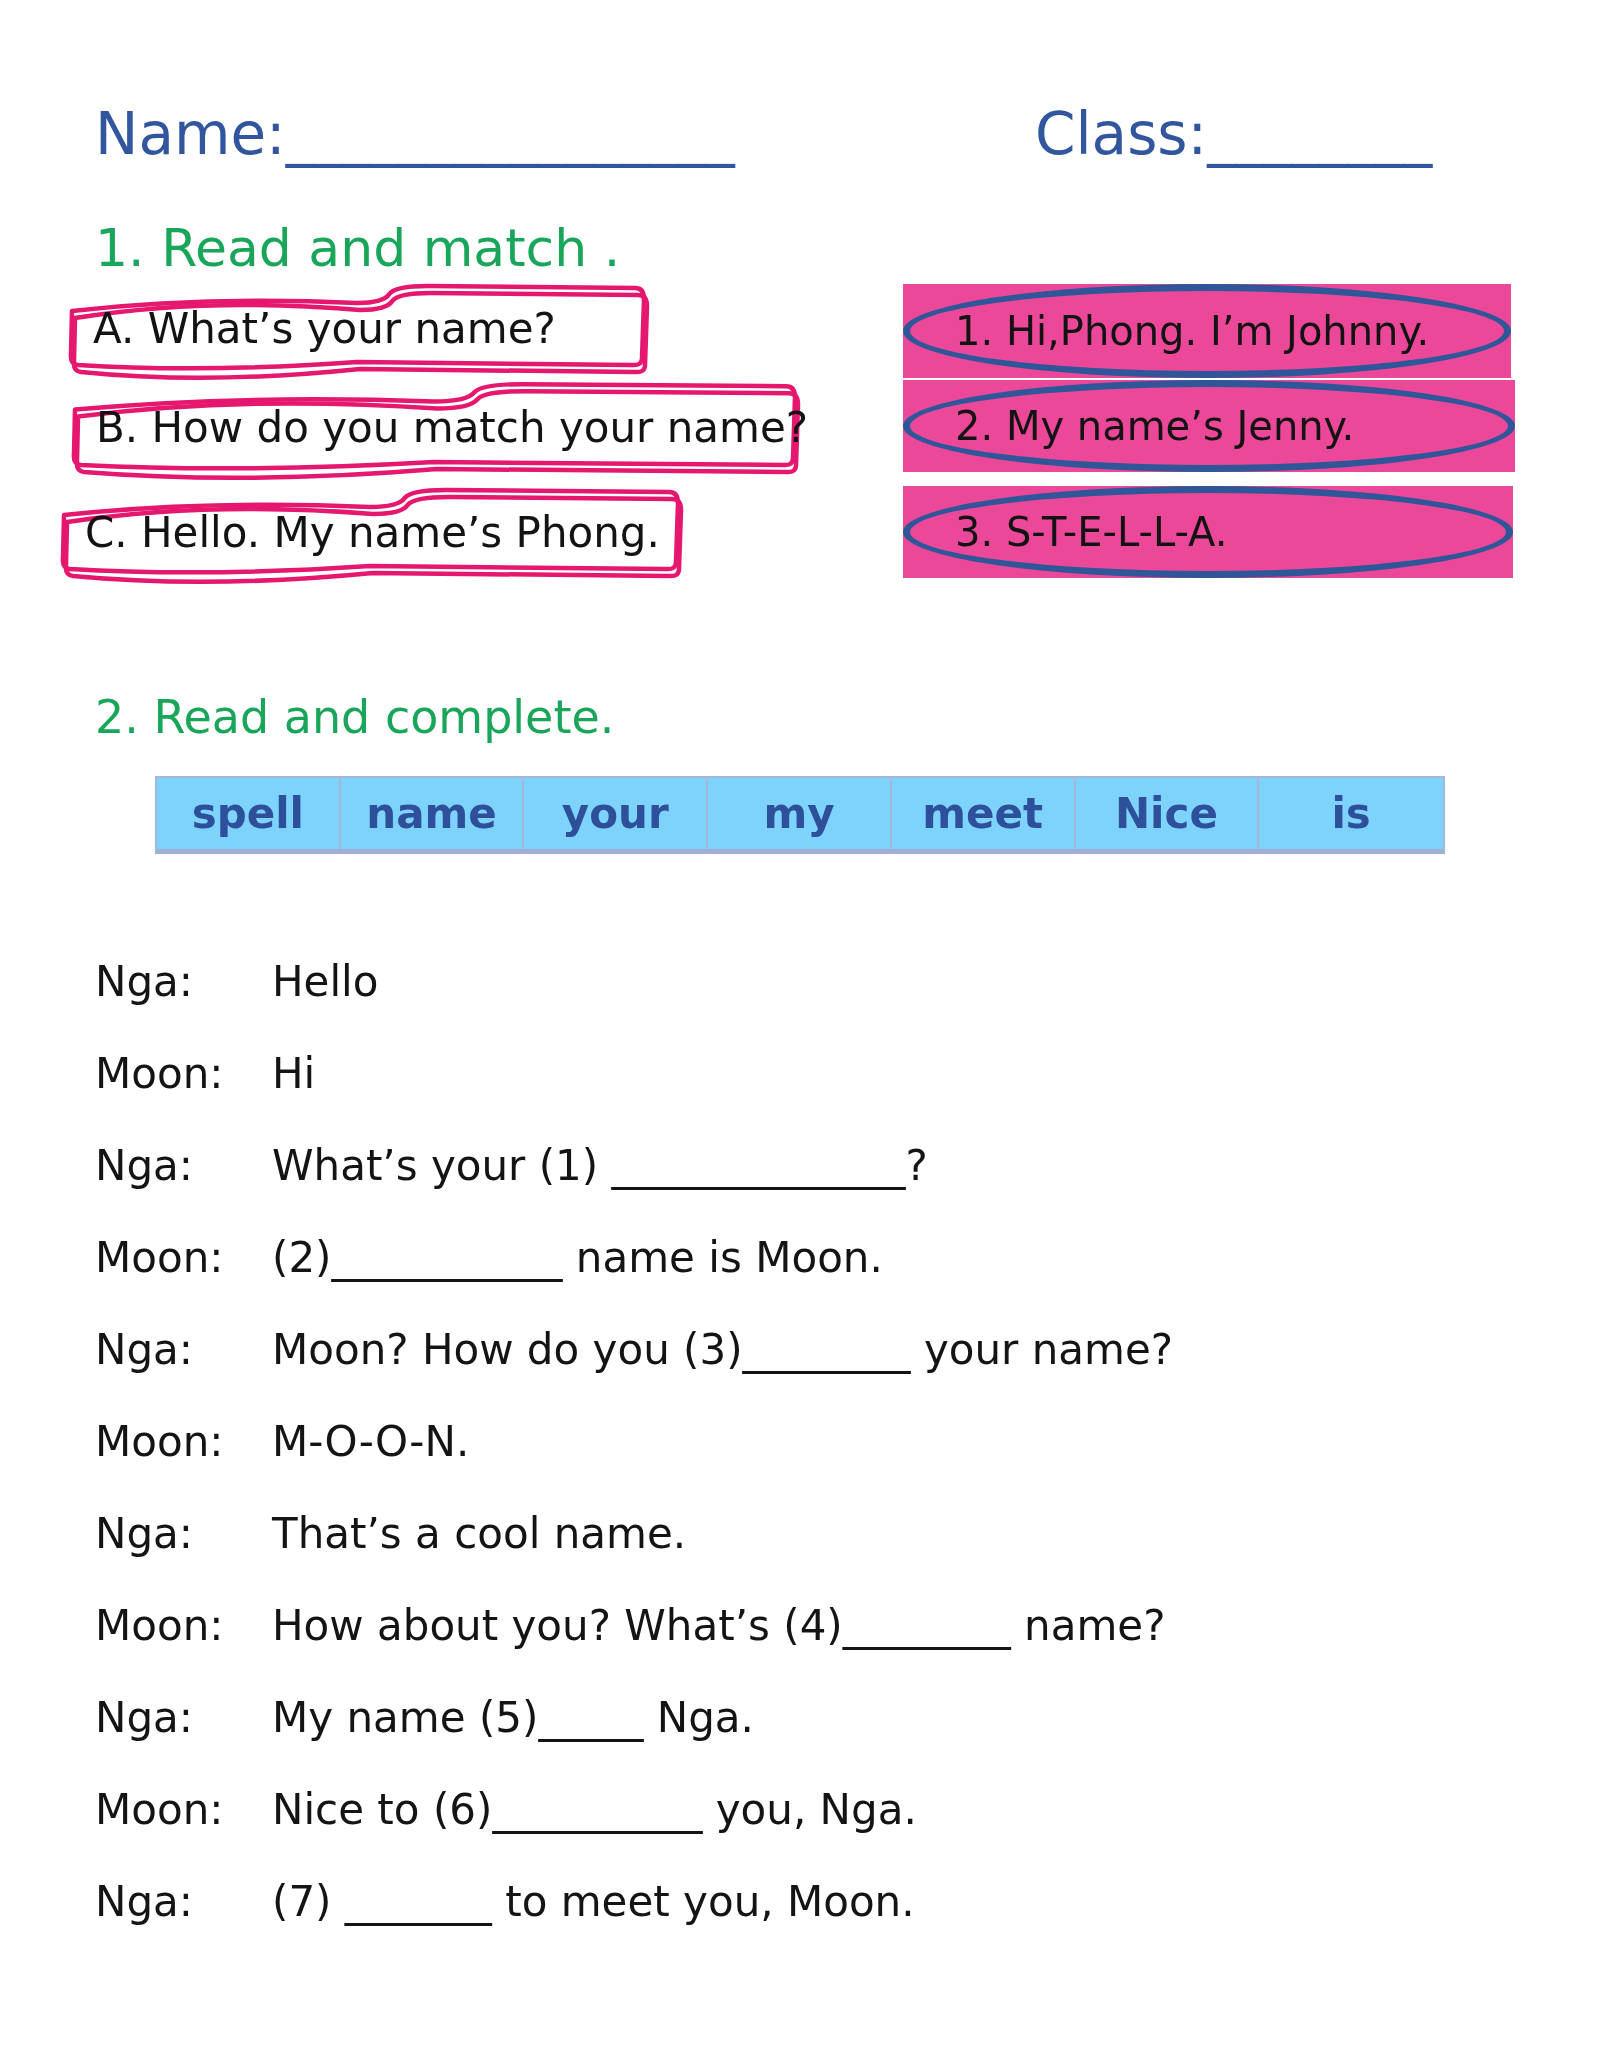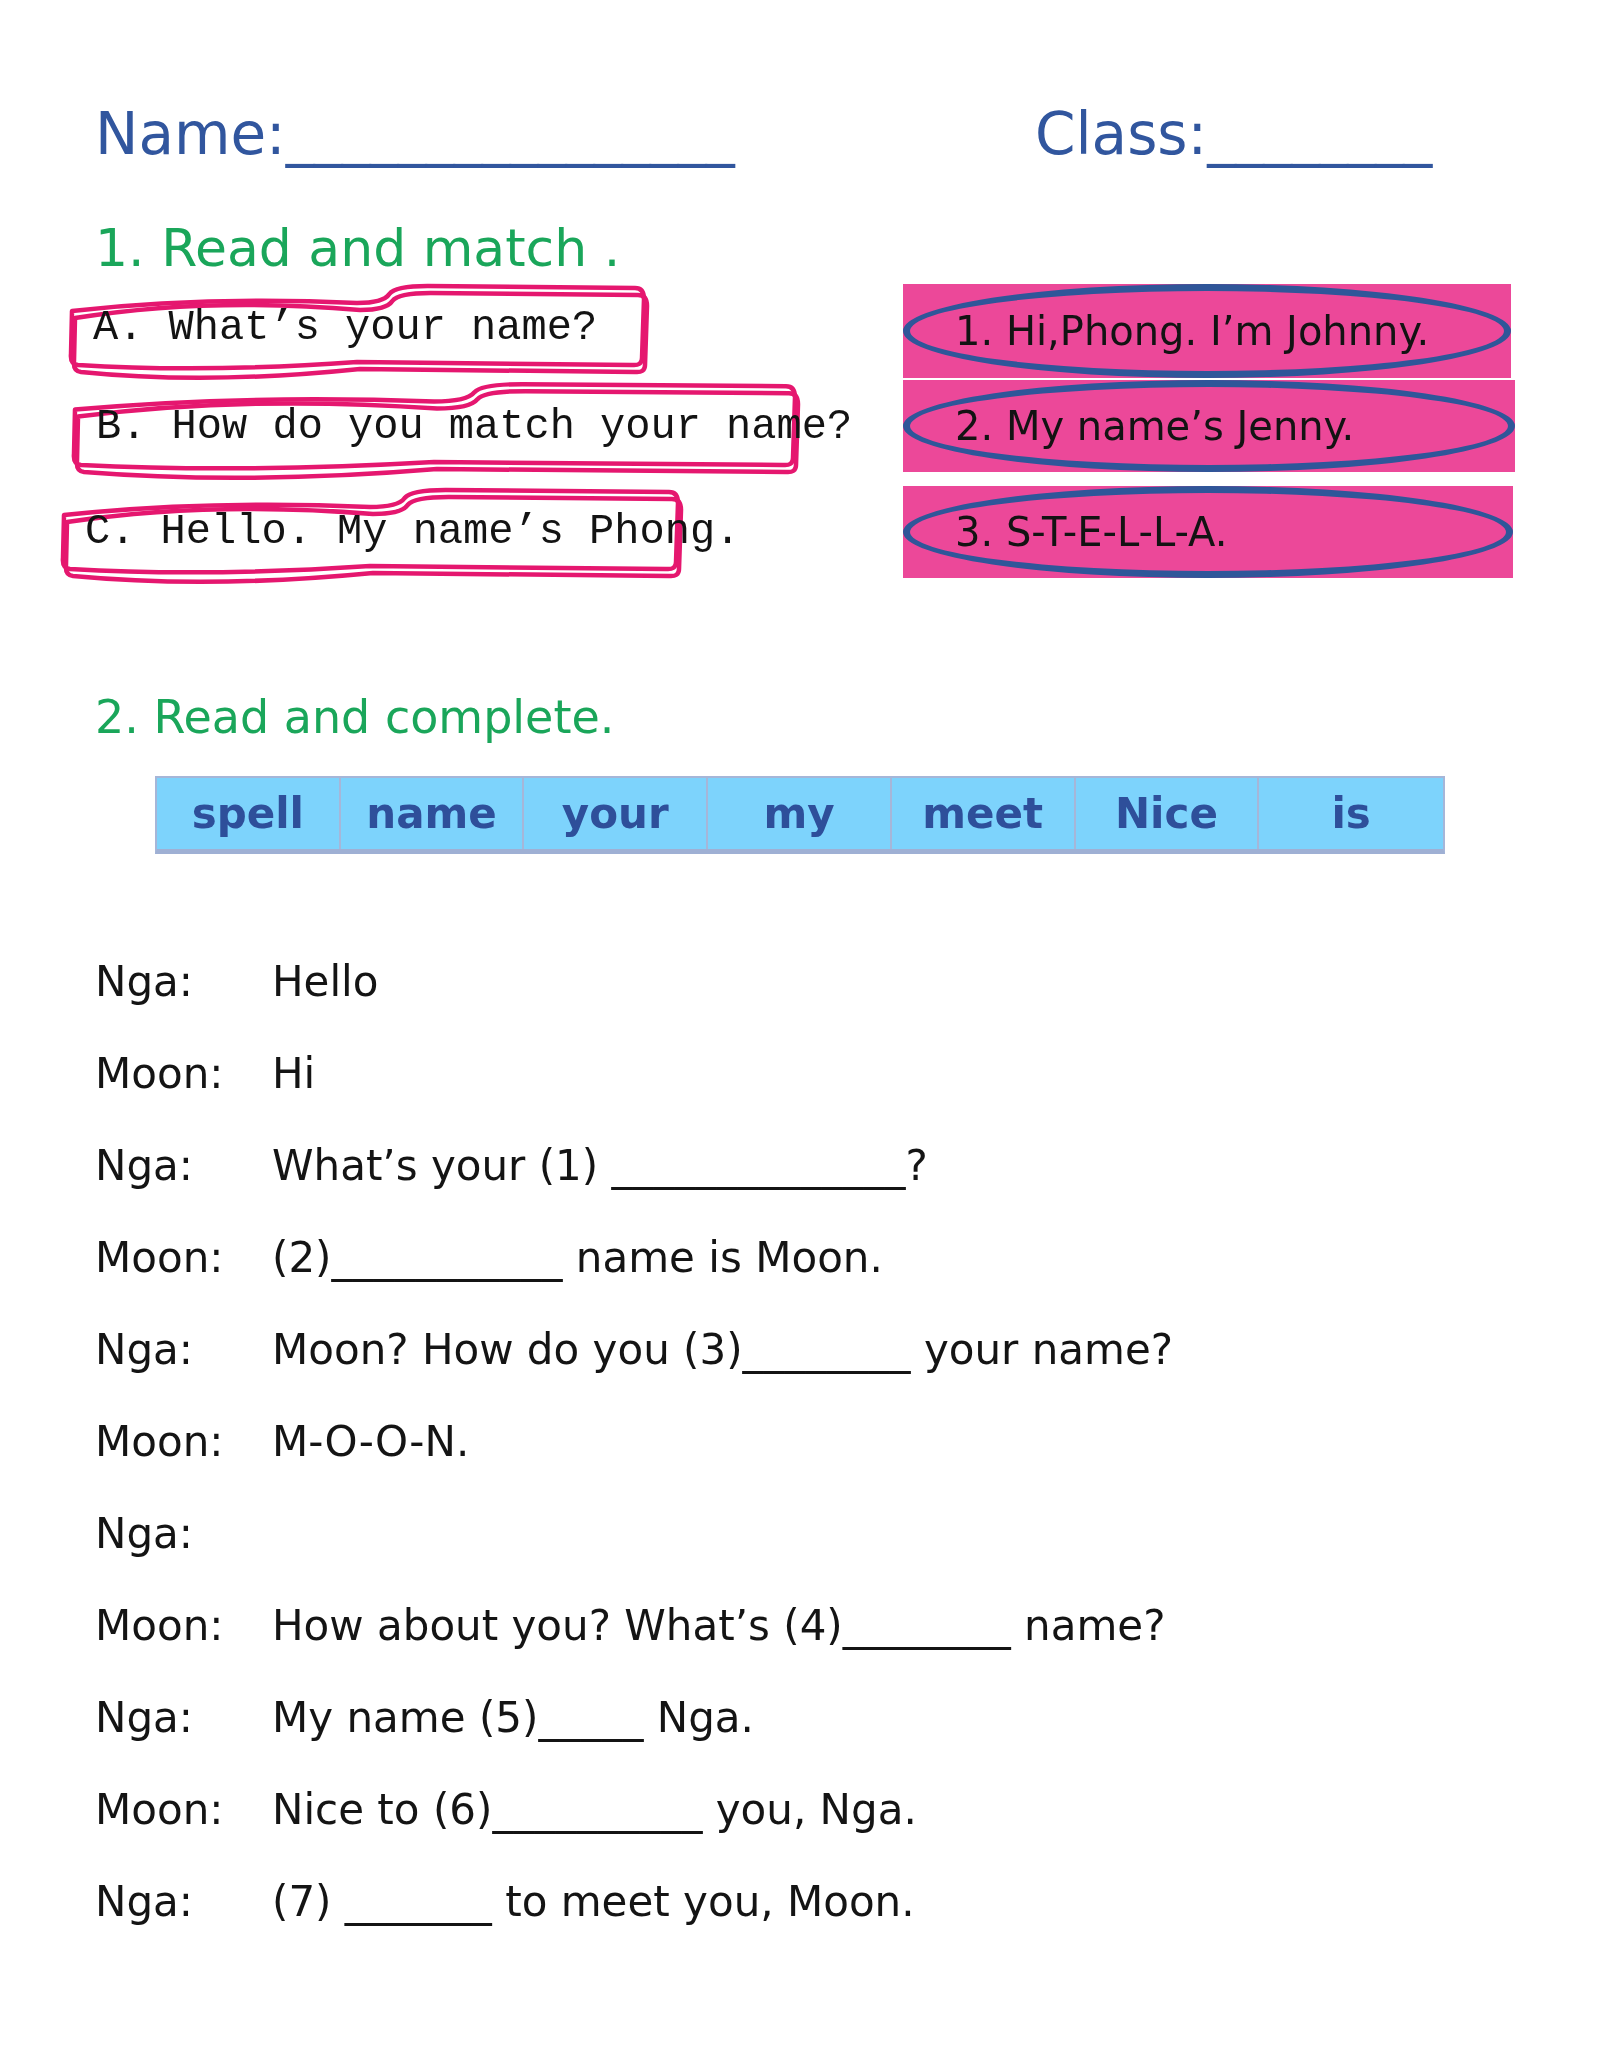--- a/index.html
+++ b/index.html
@@ -10,21 +10,21 @@
   
   .header-row{position:absolute;left:95px;top:100px;width:1460px;height:80px;
     font-size:58px;color:#31569e;white-space:nowrap;}
   .class-block{position:absolute;left:940px;top:0;}
   .blank{letter-spacing:-1px;}
   
   .sec-title{position:absolute;left:95px;color:#1aa65a;white-space:nowrap;}
   #title1{top:218px;font-size:52px;}
   #title2{top:690px;font-size:46px;}
   
-  .match-box{position:absolute;font-family:Liberation Mono, monospace;}
+  .match-box{position:absolute;}
   .match-box svg{position:absolute;left:0;top:0;overflow:visible;}
   .match-text{position:absolute;left:30px;top:0;height:100%;display:flex;align-items:center;
     font-size:42px;color:#131313;white-space:nowrap;}
   .oval{position:absolute;background:#ec4899;}
   .oval-shape{position:absolute;left:0;top:0;width:100%;height:100%;
     border:7px solid #2f5699;border-radius:50%;box-sizing:border-box;}
   .oval-text{position:absolute;left:52px;top:0;height:100%;display:flex;align-items:center;
     font-size:40px;color:#131313;white-space:nowrap;}
   #boxA{left:63px;top:278px;width:588px;height:100px;}
   #boxB{left:66px;top:376px;width:736px;height:102px;}
@@ -126,20 +126,21 @@
     <div class="dlg-row">
       <div class="dlg-speaker">Nga:</div>
       <div class="dlg-line">Moon? How do you (3)________ your name?</div>
     </div>
     <div class="dlg-row">
       <div class="dlg-speaker">Moon:</div>
       <div class="dlg-line">M-O-O-N.</div>
     </div>
     <div class="dlg-row">
       <div class="dlg-speaker">Nga:</div>
+      <div class="dlg-line">That’s a cool name.</div>
     </div>
     <div class="dlg-row">
       <div class="dlg-speaker">Moon:</div>
       <div class="dlg-line">How about you? What’s (4)________ name?</div>
     </div>
     <div class="dlg-row">
       <div class="dlg-speaker">Nga:</div>
       <div class="dlg-line">My name (5)_____ Nga.</div>
     </div>
     <div class="dlg-row">

